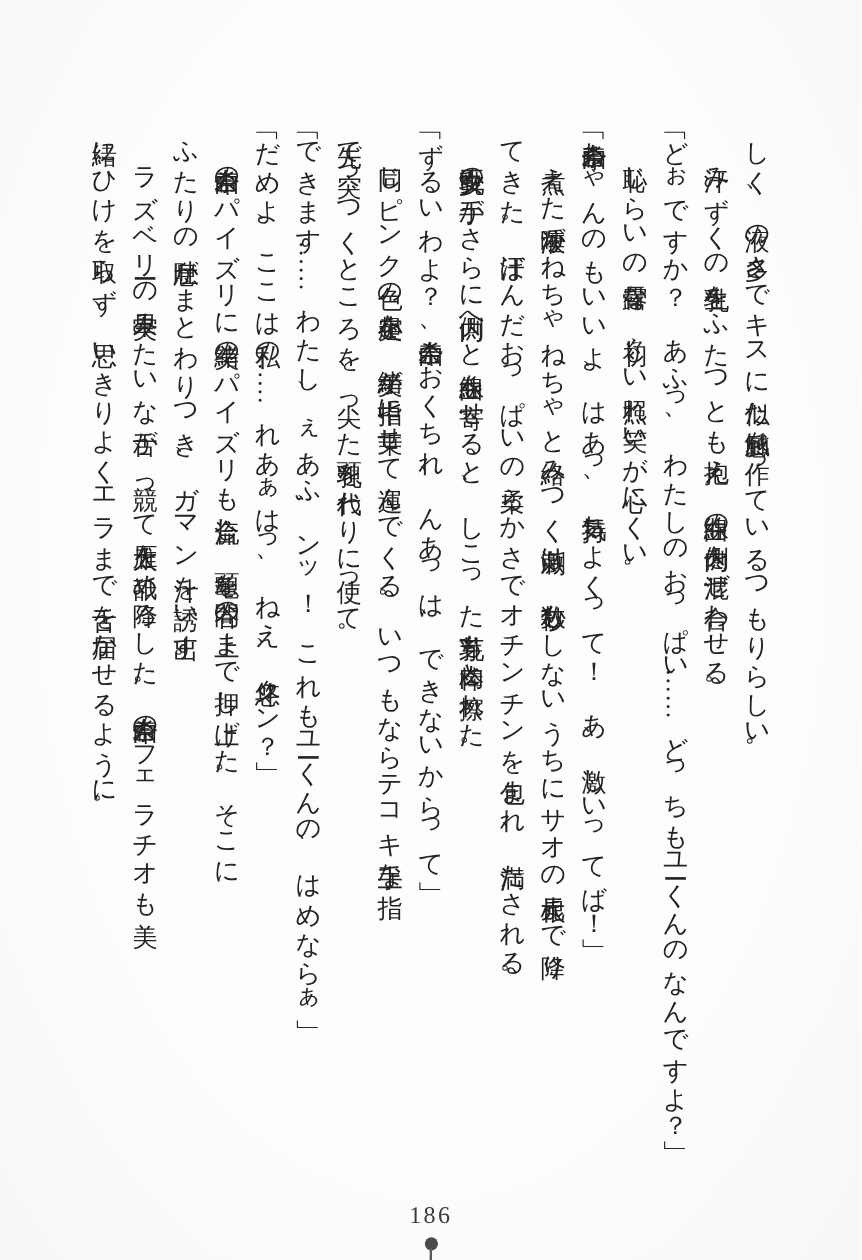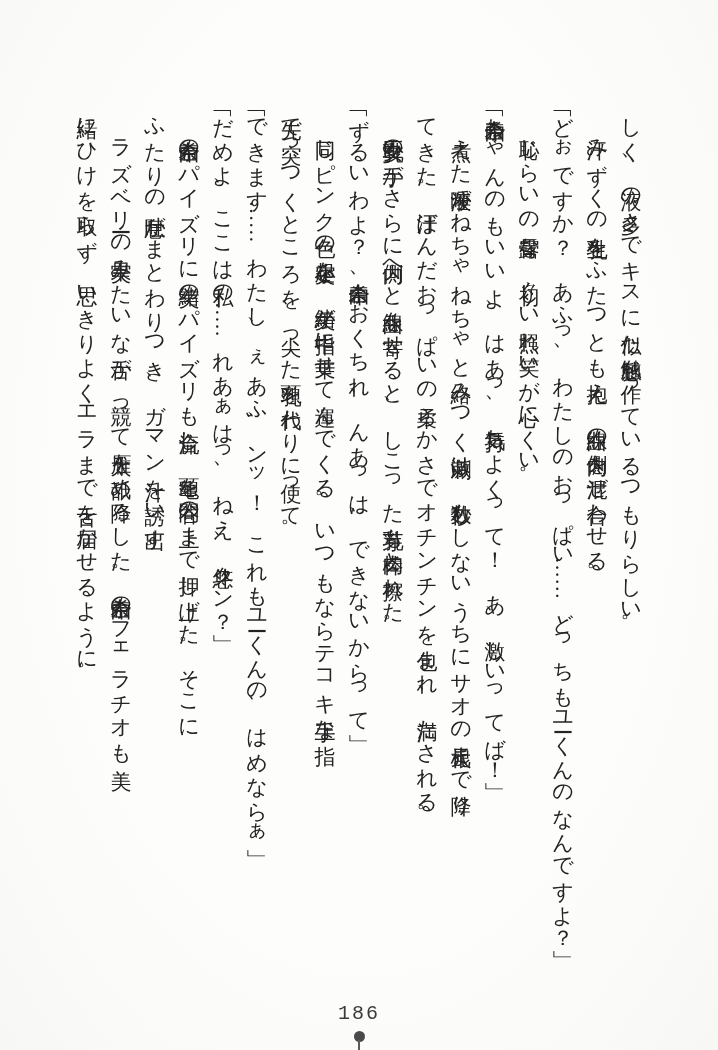--- a/index.html
+++ b/index.html
@@ -32,21 +32,20 @@
     left: 0;
     top: 1002px;
     width: 718px;
     text-align: center;
   }
   .page-number {
     display: inline-block;
     font-size: 20px;
     letter-spacing: 2px;
     color: #3a3a3a;
-    font-family: Liberation Mono, monospace;
   }
   .ornament {
     position: absolute;
     left: 359px;
     top: 1031px;
     width: 0;
   }
   .ornament .dot {
     position: absolute;
     left: -5px;

